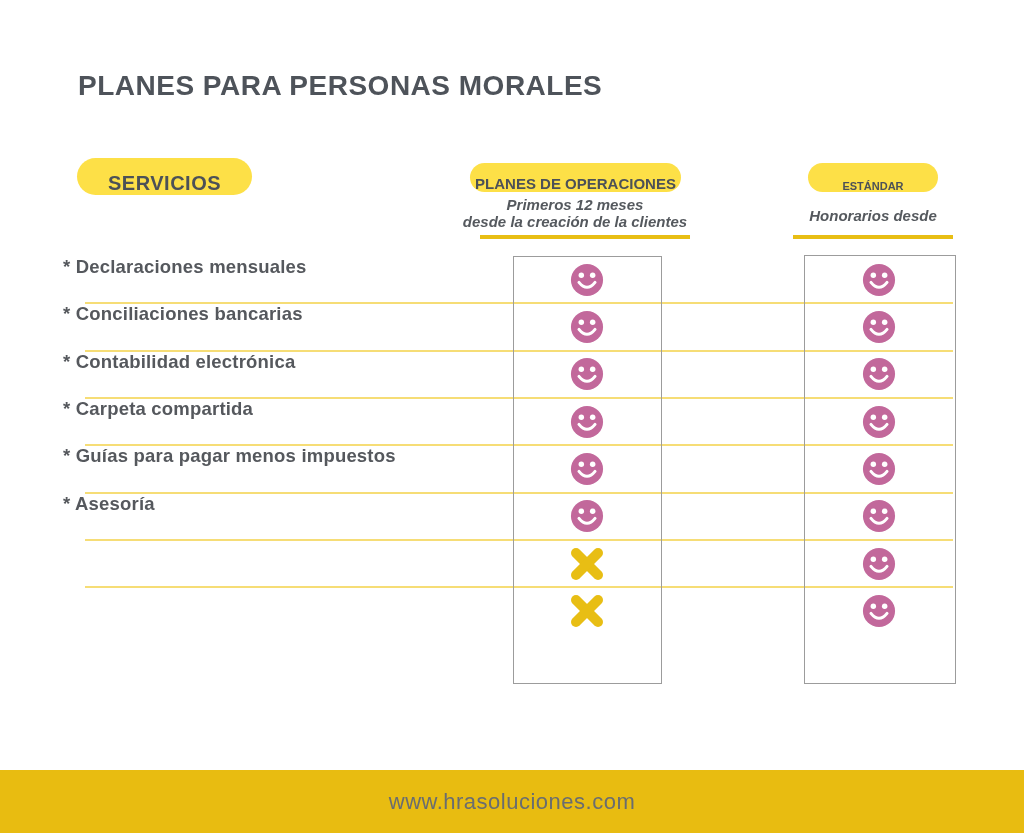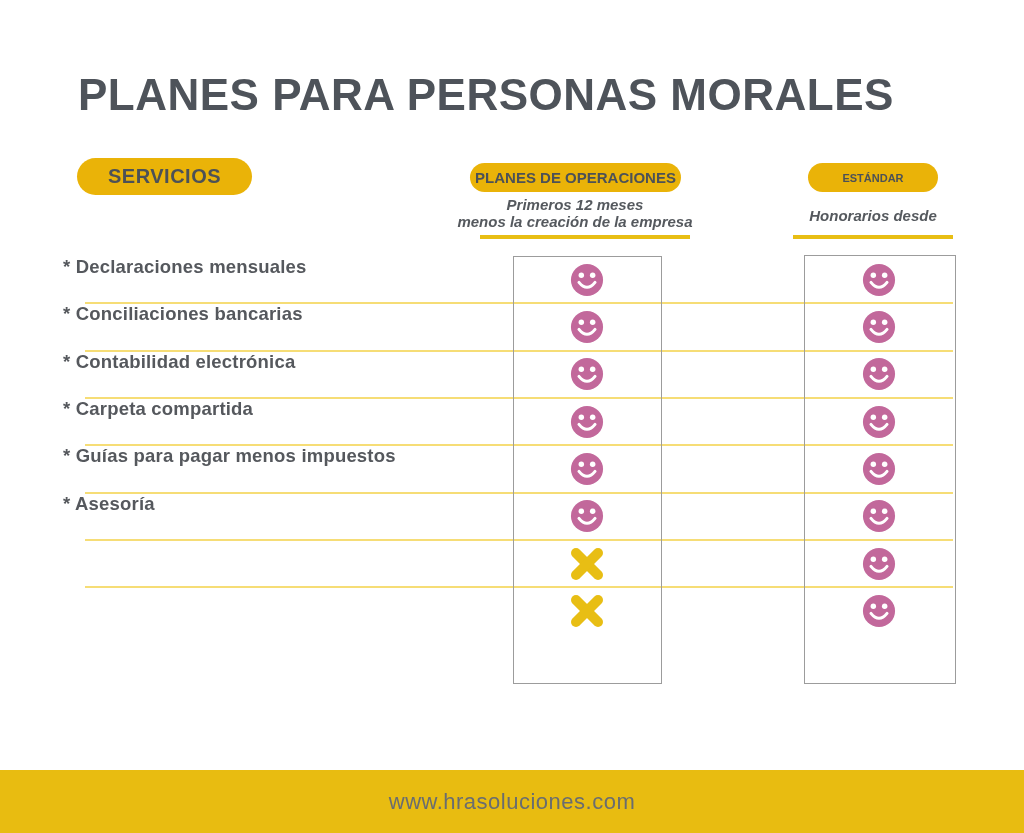--- a/index.html
+++ b/index.html
@@ -3,26 +3,26 @@
 <meta charset="utf-8">
 <style>
   html,body { margin:0; padding:0; }
   body { font-family: "Liberation Sans", sans-serif; background:#ffffff; }
   .canvas {
     position:relative; width:1024px; height:833px; background:#ffffff;
     overflow:hidden; margin:0 auto;
   }
   .page-title {
     position:absolute; left:78px; top:70px;
-    font-size:44px; font-weight:bold; color:#4E535A; letter-spacing:0.5px;
+    font-size:28px; font-weight:bold; color:#4E535A; letter-spacing:0.5px;
     white-space:nowrap;
   }
   .pill {
-    position:absolute; background:#eab308; border-radius:20px;
-    display:flex; align-items:center; justify-content:center;
+    position:absolute; background:#fde047; border-radius:20px;
+    display:flex; align-items:flex-end; justify-content:center;
     color:#4C5157; font-weight:bold; white-space:nowrap;
   }
   .pill-servicios { left:77px;  top:158px; width:175px; height:37px; font-size:20px; letter-spacing:0.5px; }
   .pill-inicio    { left:470px; top:163px; width:211px; height:29px; font-size:15px; }
   .pill-estandar  { left:808px; top:163px; width:130px; height:29px; font-size:11px; }
   .col-subtitle {
     position:absolute; font-size:15px; font-weight:bold; font-style:italic;
     color:#55595E; text-align:center; line-height:17px;
   }
   .sub-inicio   { left:440px; top:196px; width:270px; }
@@ -69,21 +69,21 @@
 
   <div class="pill pill-servicios">
     <span>SERVICIOS</span>
   </div>
 
   <div class="pill pill-inicio">
     <span>PLANES DE OPERACIONES</span>
   </div>
   <div class="col-subtitle sub-inicio">
     <div>Primeros 12 meses</div>
-    <div>menos la creación de la empresa</div>
+    <div>desde la creación de la clientes</div>
   </div>
   <div class="col-underline ul-inicio"></div>
 
   <div class="pill pill-estandar">
     <span>ESTÁNDAR</span>
   </div>
   <div class="col-subtitle sub-estandar">Honorarios desde</div>
   <div class="col-underline ul-estandar"></div>
 
   <div class="table" id="rows">

